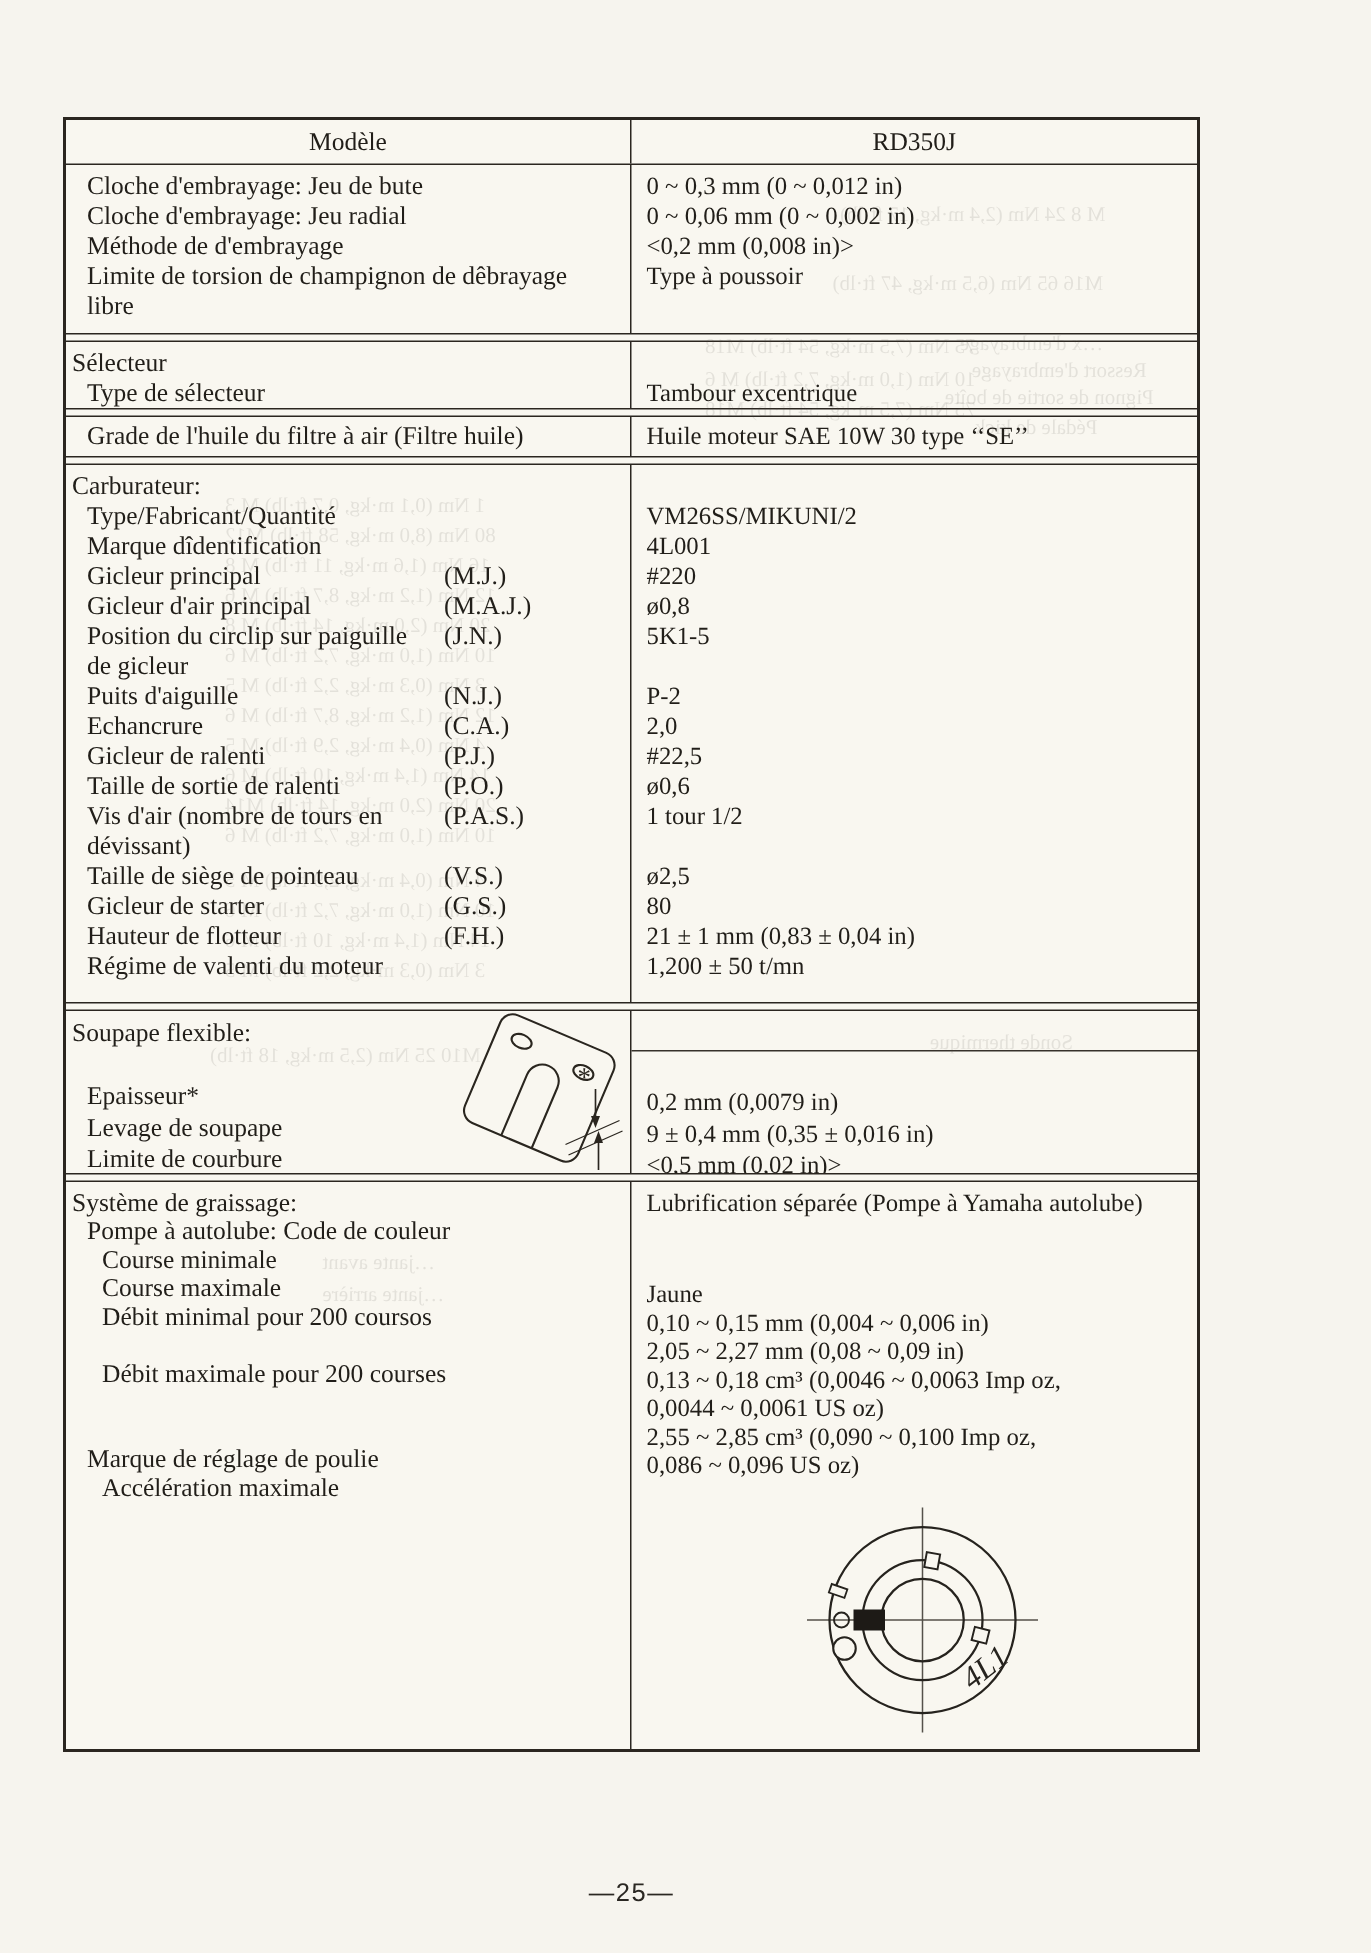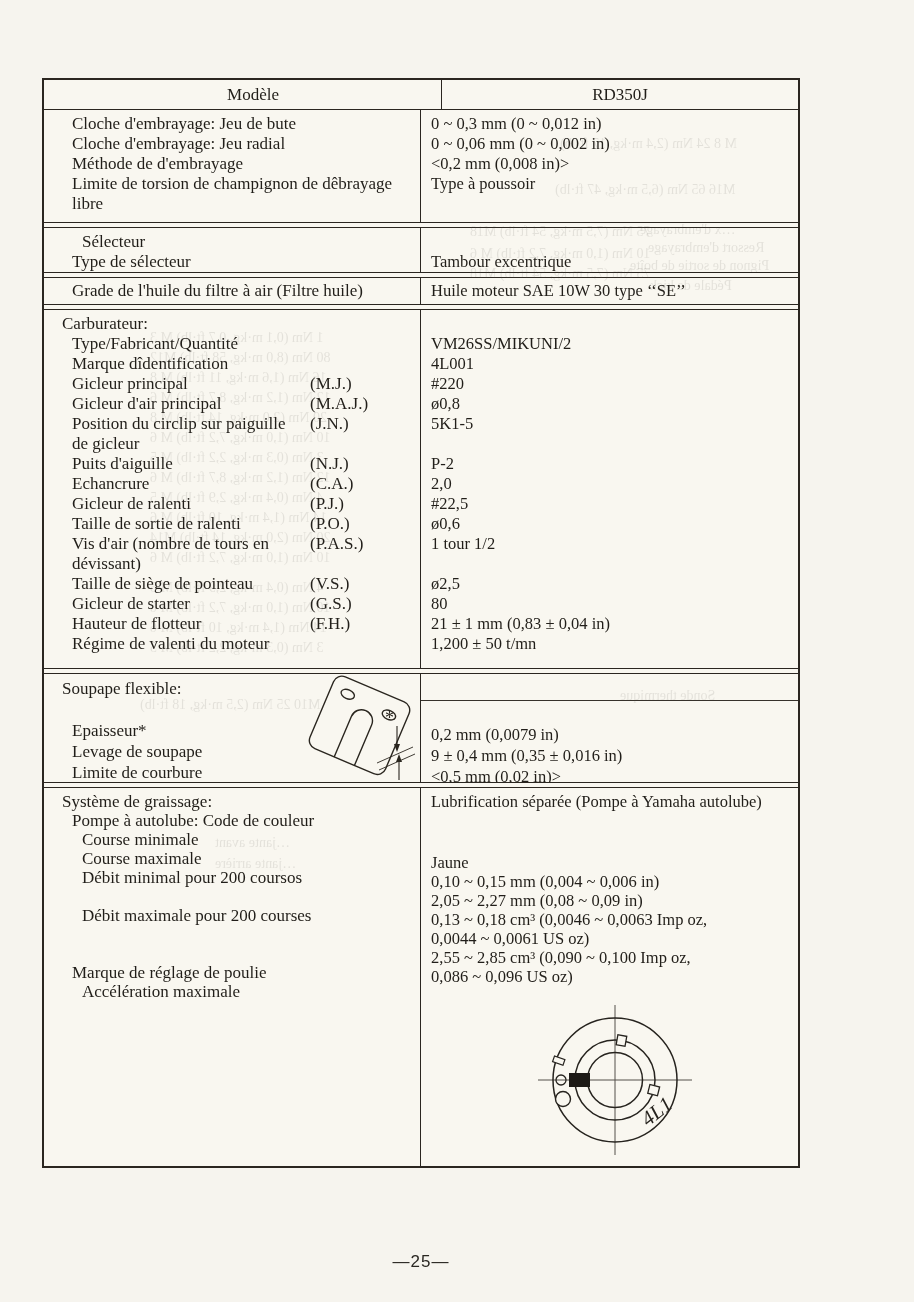--- a/index.html
+++ b/index.html
@@ -1,26 +1,26 @@
 <!DOCTYPE html>
 <html><head>
 <meta charset="utf-8">
 <style>
   html,body{margin:0;padding:0;background:#eceae3;}
   .page{position:relative;width:914px;height:1302px;background:#f6f4ee;overflow:hidden;
         font-family:"Liberation Serif","DejaVu Serif",serif;color:#211e19;}
   .spec-table{position:absolute;left:42px;top:78px;width:758px;height:1090px;
         border:2px solid #2b2620;background:#f9f7f0;box-sizing:border-box;}
   .thead{position:absolute;left:0;top:0;width:100%;height:30px;
-        border-bottom:1.6px solid #2b2620;display:flex;box-sizing:border-box;padding-left:21px;}
+        border-bottom:1.6px solid #2b2620;display:flex;box-sizing:border-box;}
   .hcell{display:flex;align-items:center;justify-content:center;font-size:17px;box-sizing:border-box;}
   .hcell.l{width:376px;}
   .hcell.r{flex:1;border-left:1.5px solid #2b2620;}
   .section{position:absolute;left:0;width:100%;display:flex;box-sizing:border-box;}
-  .cl{width:376px;position:relative;padding:4px 0 0 16px;box-sizing:border-box;}
+  .cl{width:376px;position:relative;padding:4px 0 0 2px;box-sizing:border-box;}
   .cr{flex:1;border-left:1.5px solid #2b2620;position:relative;
       padding:4px 0 0 10px;box-sizing:border-box;}
   .sep{position:absolute;left:0;width:100%;height:6px;box-sizing:border-box;
       border-top:1.5px solid #2b2620;border-bottom:1.5px solid #2b2620;background:#f9f7f0;}
   .line{position:relative;display:flex;align-items:center;font-size:17px;white-space:nowrap;}
   .cr .line{font-size:16.5px;}
   .ind0{padding-left:2px}.ind1{padding-left:12px}.ind2{padding-left:22px}
   .code{position:absolute;left:250px;}
   .rrule{position:absolute;left:0;right:0;border-top:1.3px solid #37322b;}
   .artifact{position:absolute;transform:scaleX(-1);opacity:.12;color:#4f4b44;
@@ -61,21 +61,21 @@
         <div class="cr">
           <div class="line" style="height: 20px;">0 ~ 0,3 mm (0 ~ 0,012 in)</div>
           <div class="line" style="height: 20px;">0 ~ 0,06 mm (0 ~ 0,002 in)</div>
           <div class="line" style="height: 20px;">&lt;0,2 mm (0,008 in)&gt;</div>
           <div class="line" style="height: 20px;">Type à poussoir</div>
         </div>
       </div>
       <div class="sep" style="top: 142px;"></div>
       <div class="section" style="top: 148px; height: 44px;">
         <div class="cl">
-          <div class="line ind0" style="height: 20px; margin-left: 20px;">
+          <div class="line ind0" style="height: 20px;">
             <span>Sélecteur</span>
           </div>
           <div class="line ind1" style="height: 20px;">
             <span>Type de sélecteur</span>
           </div>
         </div>
         <div class="cr">
           <div class="line" style="height: 20px;"></div>
           <div class="line" style="height: 20px;">Tambour excentrique</div>
         </div>

